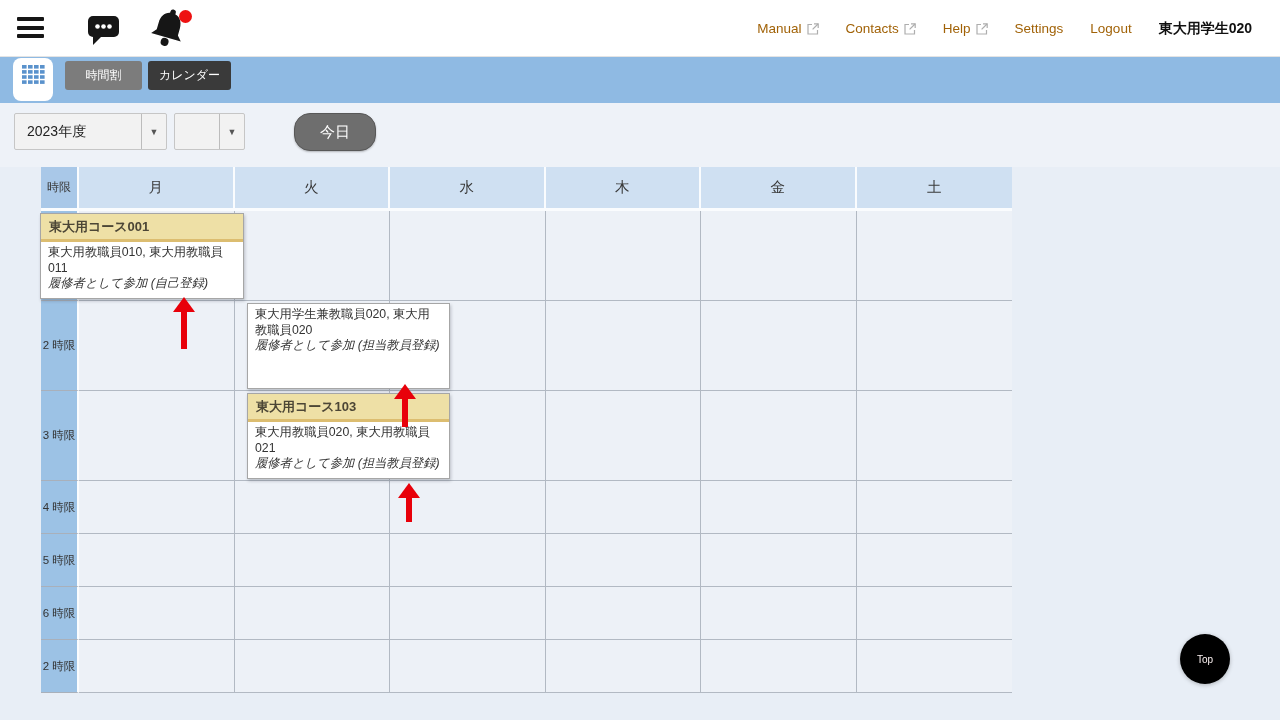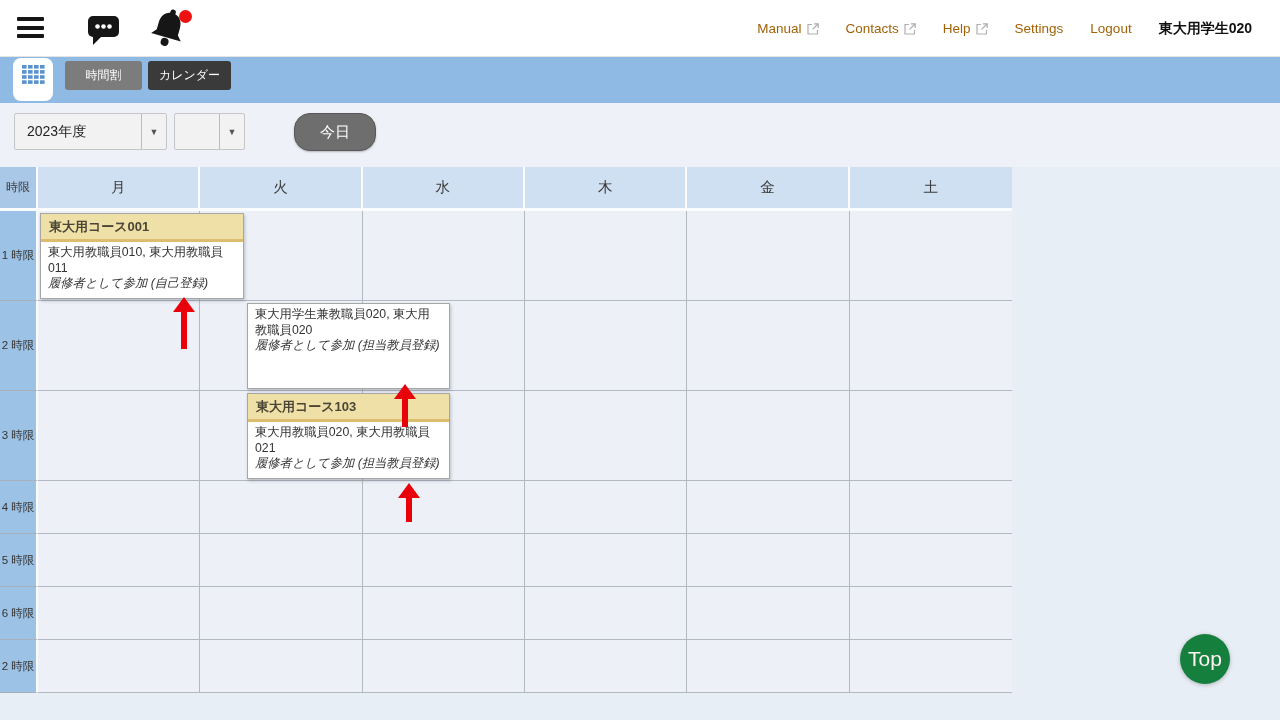--- a/index.html
+++ b/index.html
@@ -38,21 +38,21 @@
   .sel-year { left:14px; width:153px;gap:28px; }
   .sel-term { left:174px; width:71px; }
   .sel-label { flex:1; display:flex; align-items:center; padding-left:12px; font-size:14px; color:#222; white-space:nowrap; overflow:hidden; }
   .sel-arrow { width:25px; border-left:1px solid #bcbcbc; display:flex; align-items:center; justify-content:center; font-size:9px; color:#555; }
   .today { position:absolute; left:294px; top:10px; width:82px; height:38px; background:#6e6e6e; border:1px solid #585858; border-radius:16px; color:#fff; font-size:15px; cursor:pointer; box-shadow:0 1px 2px rgba(0,0,0,.25); font-family:inherit; }
   .dateline { position:absolute; left:288px; top:151px; width:94px; text-align:center; font-size:11.5px; color:#2b2b2b; white-space:nowrap; }
 
   
   .tt { position:absolute; left:0; top:167px; width:1012px; display:grid;
         grid-template-columns:38px repeat(6, 1fr);
-        grid-template-rows:44px 90px 90px 90px 53px 53px 53px 53px; }
+        grid-template-rows:44px 90px 90px 90px 53px 53px 53px 53px;padding-left:41px; }
   .th { background:#cfe0f2; border-right:2px solid #fafcfe; border-bottom:3px solid #fafcfe; display:flex; align-items:center; justify-content:center; font-size:14.5px; color:#3a3a3a; }
   .thp { background:#a9c8e8; font-size:12px; }
   .rl { background:#9cc2e5; border-right:2px solid #fafcfe; border-bottom:1px solid #a9b0ba; display:flex; align-items:center; justify-content:center; font-size:11.5px; color:#333; white-space:nowrap; overflow:hidden; }
   .td { background:#edf1f7; border-right:1px solid #b2b9c3; border-bottom:1px solid #b2b9c3; }
   .lc { border-right:none; }
 
   
   .entry { position:absolute; background:#fff; border:1px solid #a6a6a6; box-shadow:1px 2px 3px rgba(70,75,90,.3); z-index:2; cursor:pointer; }
   .e1 { left:40px;  top:46px;  width:204px; height:86px; }
   .e2 { left:247px; top:136px; width:203px; height:86px; }
@@ -63,21 +63,21 @@
 
   
   .arrow { position:absolute; width:22px; z-index:6; }
   .arrow-head { width:0; height:0; border-left:11px solid transparent; border-right:11px solid transparent; border-bottom:15px solid #e8000a; }
   .arrow-shaft { width:6px; margin:0 auto; background:#e8000a; }
   .a1 { left:173px; top:297px; } .a1 .arrow-shaft { height:37px; }
   .a2 { left:394px; top:384px; } .a2 .arrow-shaft { height:28px; }
   .a3 { left:398px; top:483px; } .a3 .arrow-shaft { height:24px; }
 
   
-  .topbtn { position:absolute; left:1180px; top:634px; width:50px; height:50px; border-radius:50%; background:#15803d; color:#fdf3f3; display:flex; align-items:center; justify-content:center; font-size:21px; cursor:pointer; box-shadow:0 1px 4px rgba(0,0,0,.25); z-index:7; }
+  .topbtn { position:absolute; left:1180px; top:634px; width:50px; height:50px; border-radius:50%; background:#000000; color:#fdf3f3; display:flex; align-items:center; justify-content:center; font-size:10px; cursor:pointer; box-shadow:0 1px 4px rgba(0,0,0,.25); z-index:7; }
 </style>
 </head>
 <body>
 
 <div class="screen">
 
   <header class="topbar">
     <div class="hamburger">
       <span></span>
         <span></span>

